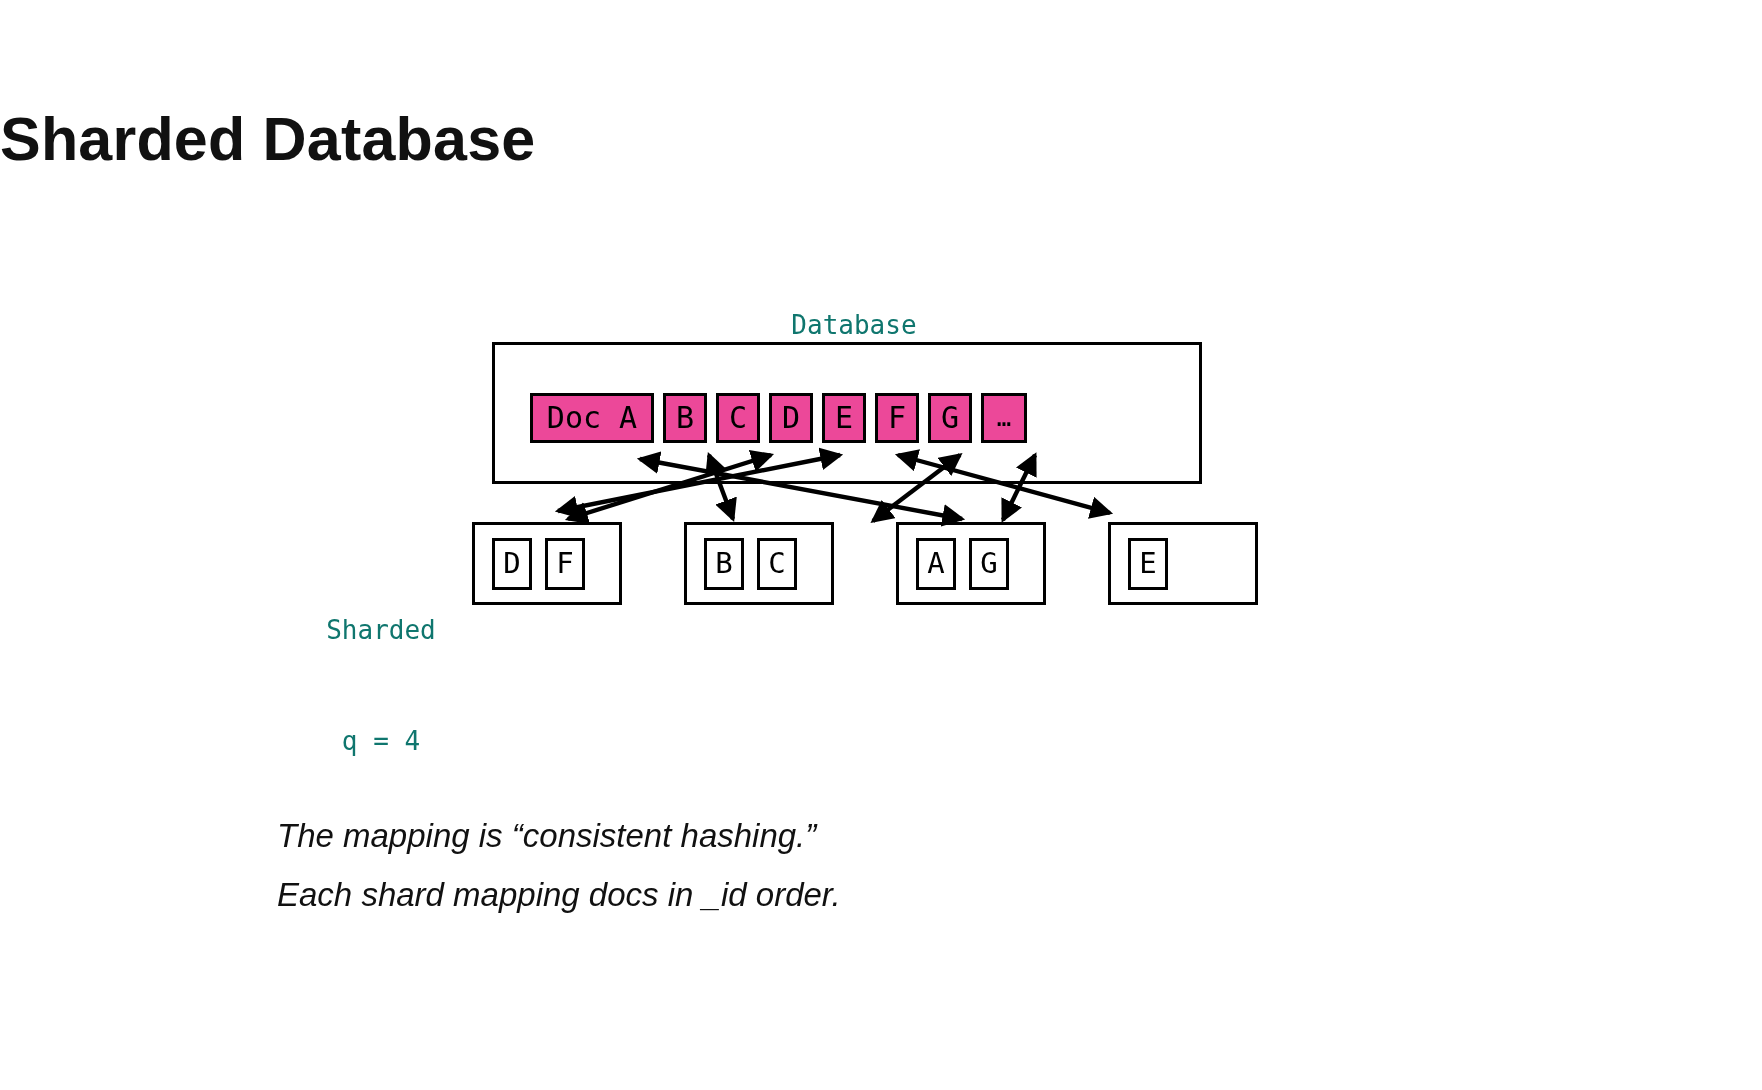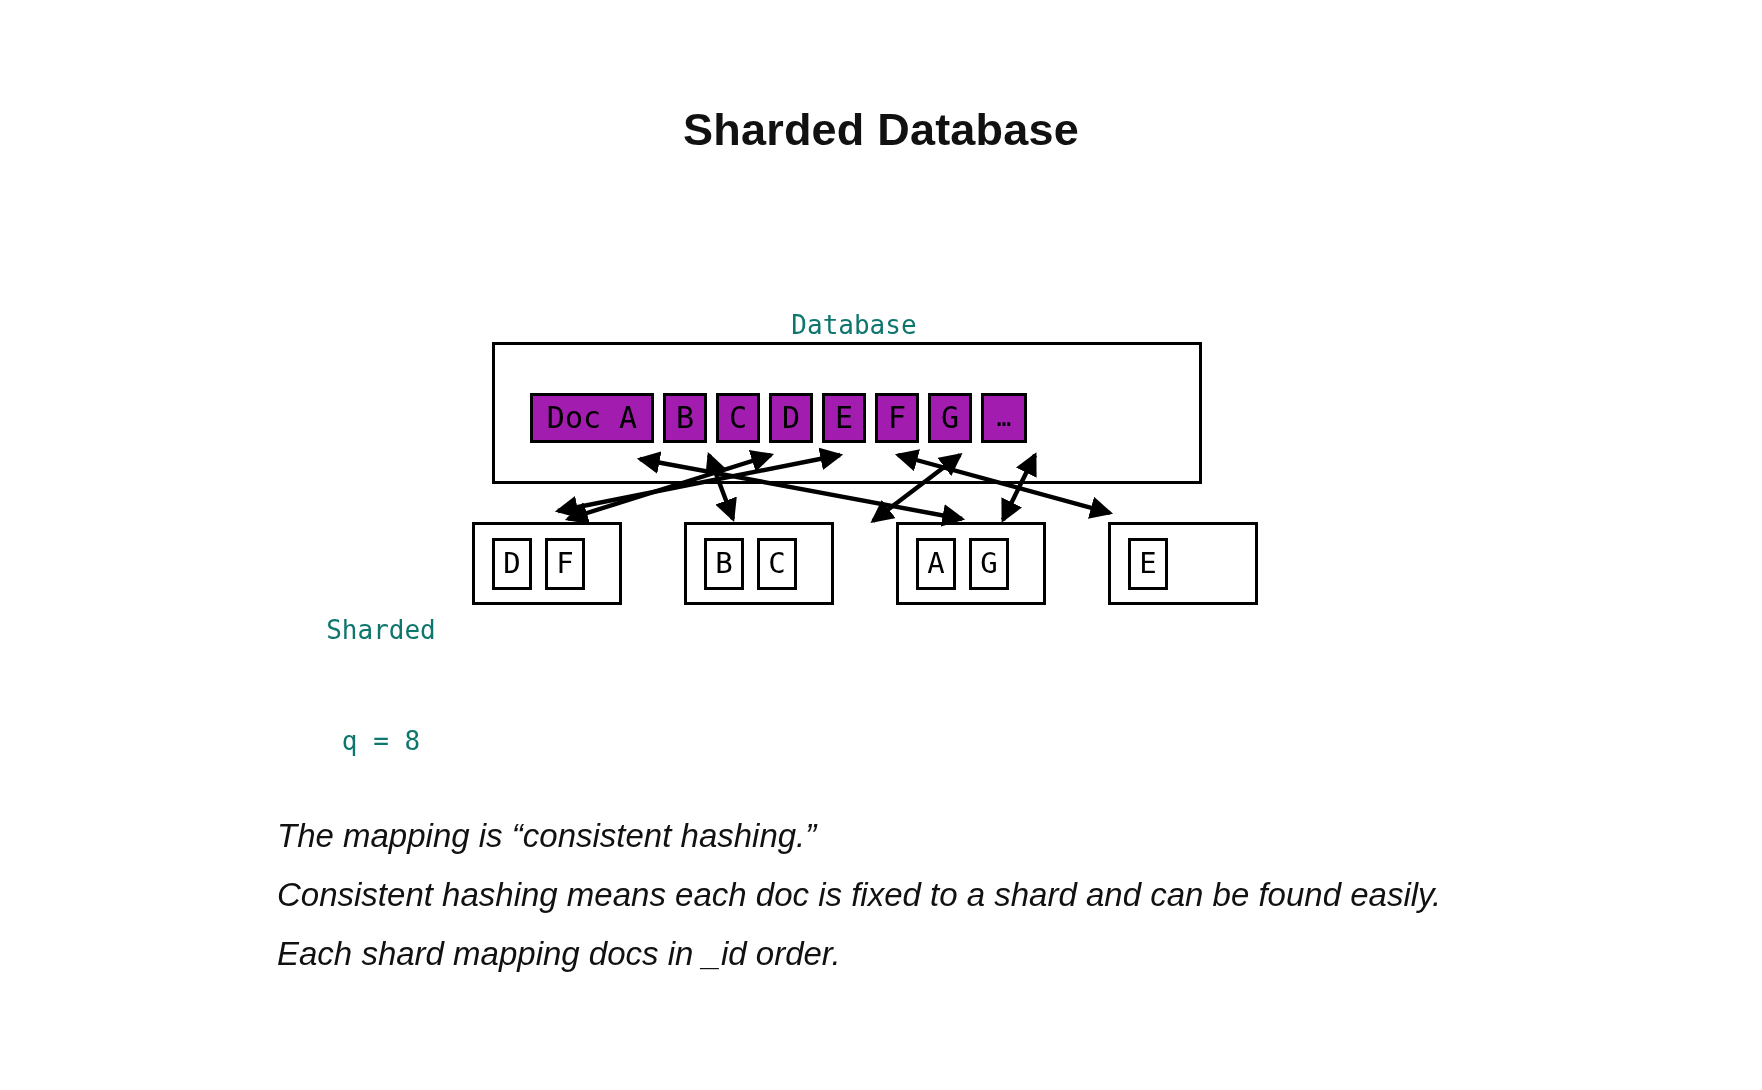--- a/index.html
+++ b/index.html
@@ -21,24 +21,24 @@
     position: absolute;
     inset: 0;
   }
 
   
   .slide-title {
     position: absolute;
     top: 104px;
     left: 0;
     width: 1762px;
-    text-align: center;
+    text-align: left;
     font-family: "Liberation Sans", sans-serif;
     font-weight: bold;
-    font-size: 45px;
+    font-size: 61px;
     letter-spacing: 0.2px;
     color: #111111;
   }
 
   
   .diagram {
     position: absolute;
     left: 0;
     top: 0;
     width: 1762px;
@@ -96,21 +96,21 @@
     box-sizing: border-box;
     height: 50px;
     min-width: 44px;
     padding: 0 9px;
     display: flex;
     align-items: center;
     justify-content: center;
     font-family: "DejaVu Sans Mono", "Liberation Mono", monospace;
     font-size: 30px;
     line-height: 1;
-    background: #a21caf;
+    background: #ec4899;
     white-space: pre;
   }
   .doc-box.wide { min-width: 124px; }
   .doc-box.ellipsis { font-size: 24px; min-width: 46px; padding: 0 6px; }
 
   .shards-row {
     position: absolute;
     left: 472px;
     top: 522px;
     display: flex;
@@ -190,21 +190,21 @@
       <div class="doc-box">C</div>
       <div class="doc-box">D</div>
       <div class="doc-box">E</div>
       <div class="doc-box">F</div>
       <div class="doc-box">G</div>
       <div class="doc-box ellipsis">…</div>
     </div>
 
     <div class="mono-label shards-caption">
       <div>Sharded</div>
-      <div>q = 8</div>
+      <div>q = 4</div>
     </div>
 
     <div class="shards-row">
       <div class="shard-box">
         <div class="shard-doc">D</div>
         <div class="shard-doc">F</div>
       </div>
       <div class="shard-box">
         <div class="shard-doc">B</div>
         <div class="shard-doc">C</div>
@@ -232,17 +232,16 @@
         <line x1="898" y1="455" x2="1110" y2="513"></line>
         <line x1="960" y1="455" x2="873" y2="521"></line>
         <line x1="1035" y1="455" x2="1003" y2="520"></line>
       </g>
     </svg>
 
   </div>
 
   <div class="body-text">
     <div class="body-line">The mapping is “consistent hashing.”</div>
-    <div class="body-line">Consistent hashing means each doc is fixed to a shard and can be found easily.</div>
     <div class="body-line">Each shard mapping docs in _id order.</div>
   </div>
 
 </div>
 
 </body></html>

